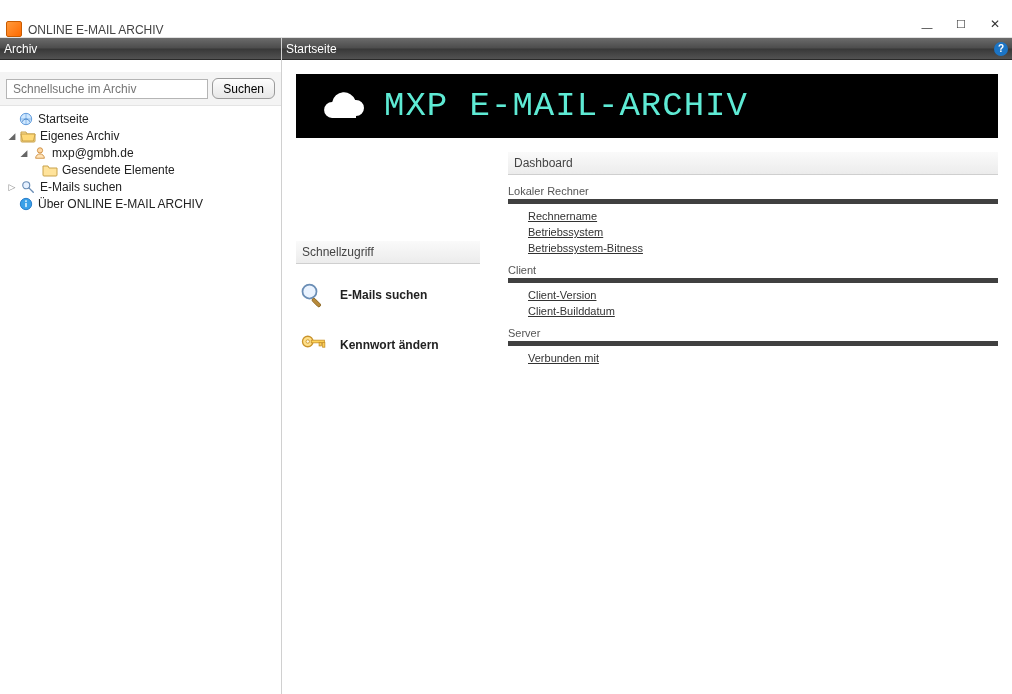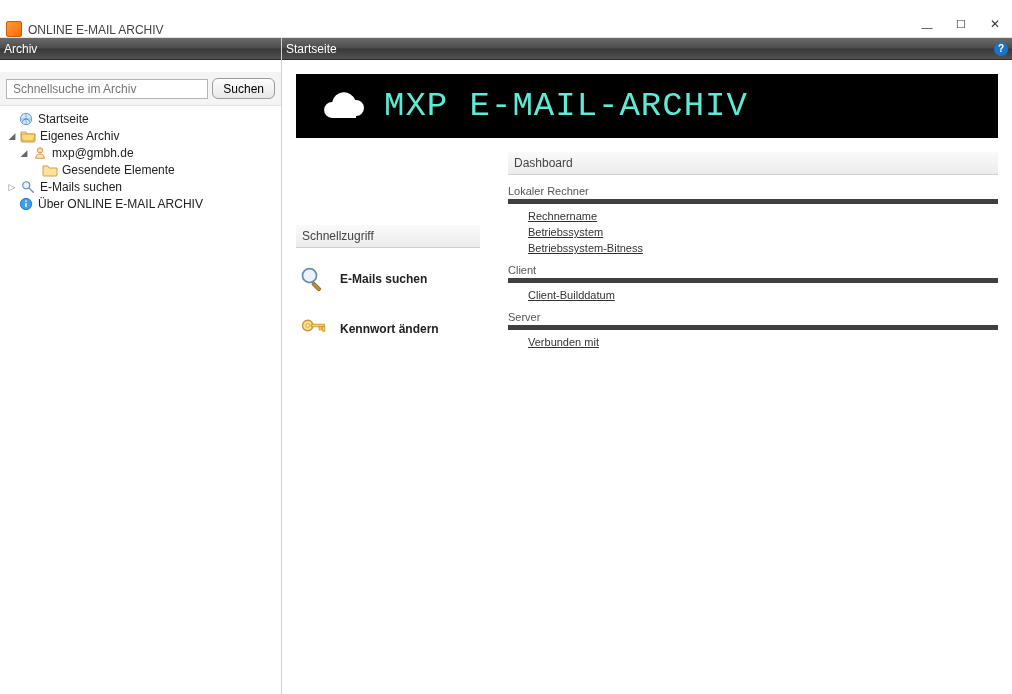--- a/index.html
+++ b/index.html
@@ -379,20 +379,21 @@
 
           <div class="dash-group">
             <div class="dash-group-title">Lokaler Rechner</div>
             <div class="dash-row">Rechnername</div>
             <div class="dash-row">Betriebssystem</div>
             <div class="dash-row">Betriebssystem-Bitness</div>
           </div>
 
           <div class="dash-group">
             <div class="dash-group-title">Client</div>
+            <div class="dash-row">Client-Version</div>
             <div class="dash-row">Client-Builddatum</div>
           </div>
 
           <div class="dash-group">
             <div class="dash-group-title">Server</div>
             <div class="dash-row">Verbunden mit</div>
           </div>
         </div>
       </div>
     </div>

